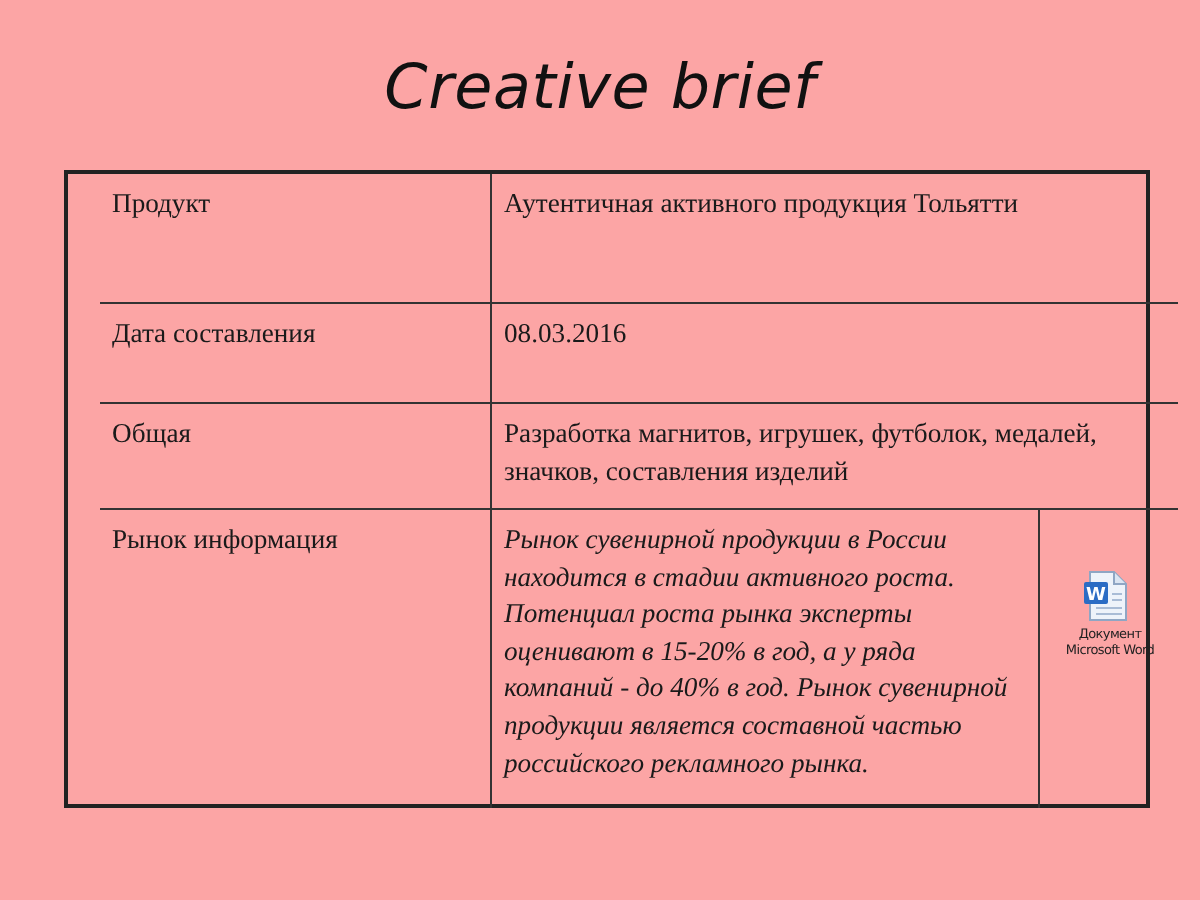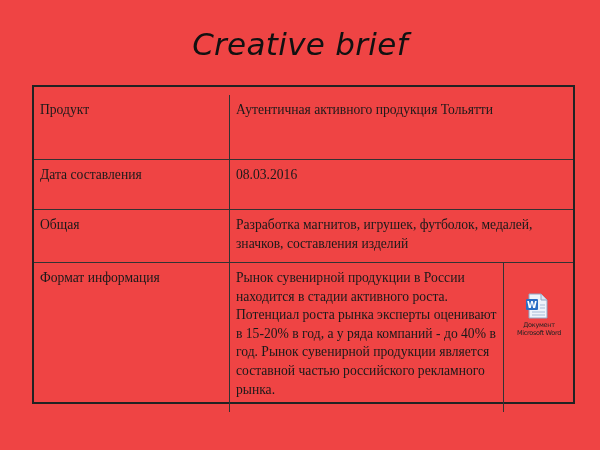--- a/index.html
+++ b/index.html
@@ -7,21 +7,21 @@
       padding: 0;
       width: 600px;
       height: 450px;
       background: #ffffff;
       overflow: hidden;
     }
     .slide {
       position: relative;
       width: 600px;
       height: 450px;
-      background: #ef4444;
+      background: #fca5a5;
     }
     .title {
       position: absolute;
       left: 0;
       top: 26px;
       width: 600px;
       text-align: center;
       font-family: "DejaVu Sans", sans-serif;
       font-style: italic;
       font-size: 31px;
@@ -32,41 +32,40 @@
       position: absolute;
       left: 32px;
       top: 85px;
       width: 543px;
       height: 319px;
       border: 2px solid #222222;
       box-sizing: border-box;
     }
     .row {
       position: absolute;
-      left: 0;
+      left: 16px;
       width: 100%;
       border-bottom: 1.5px solid #333333;
       box-sizing: border-box;
-      margin-top: 8px;
     }
     .row:last-child { border-bottom: none; }
     .cell {
       position: absolute;
       top: 0;
       height: 100%;
       box-sizing: border-box;
       padding: 6px 6px 0 6px;
       font-family: "Liberation Serif", serif;
       font-size: 13.6px;
       line-height: 18.6px;
       color: #1a1a1a;
     }
     .cell.label { left: 0; width: 195px; }
     .cell.value { left: 195px; width: 344px; border-left: 1.5px solid #333333; }
-    .cell.value.narrow { width: 274px; }
+    .cell.value.narrow { width: 274px; font-style: italic; }
     .cell.attach {
       left: 469px;
       width: 70px;
       border-left: 1.5px solid #333333;
       padding: 0;
     }
     .word-icon {
       position: absolute;
       left: 21px;
       top: 30px;
@@ -104,21 +103,21 @@
       <div class="cell label">Дата составления</div>
       <div class="cell value">08.03.2016</div>
     </div>
 
     <div class="row" style="top:115px; height:53px;">
       <div class="cell label">Общая</div>
       <div class="cell value">Разработка магнитов, игрушек, футболок, медалей, значков, составления изделий</div>
     </div>
 
     <div class="row" style="top:168px; height:149px;">
-      <div class="cell label">Формат информация</div>
+      <div class="cell label">Рынок информация</div>
       <div class="cell value narrow">Рынок сувенирной продукции в России находится в стадии активного роста. Потенциал роста рынка эксперты оценивают в 15-20% в год, а у ряда компаний - до 40% в год. Рынок сувенирной продукции является составной частью российского рекламного рынка.</div>
       <div class="cell attach">
         <svg class="word-icon" viewBox="0 0 24 26" xmlns="http://www.w3.org/2000/svg">
           <path d="M4 1 H16 L22 7 V25 H4 Z" fill="#eef3fa" stroke="#8fa6c4" stroke-width="1"></path>
           <path d="M16 1 V7 H22" fill="#dbe5f2" stroke="#8fa6c4" stroke-width="1"></path>
           <rect x="1" y="6" width="12" height="11" rx="1" fill="#2b6cc4"></rect>
           <text x="7" y="15" text-anchor="middle" font-family="DejaVu Sans, sans-serif" font-size="9" font-weight="bold" fill="#ffffff">W</text>
           <line x1="15" y1="12" x2="20" y2="12" stroke="#a9bcd6" stroke-width="1"></line>
           <line x1="15" y1="15" x2="20" y2="15" stroke="#a9bcd6" stroke-width="1"></line>
           <line x1="7" y1="19" x2="20" y2="19" stroke="#a9bcd6" stroke-width="1"></line>

